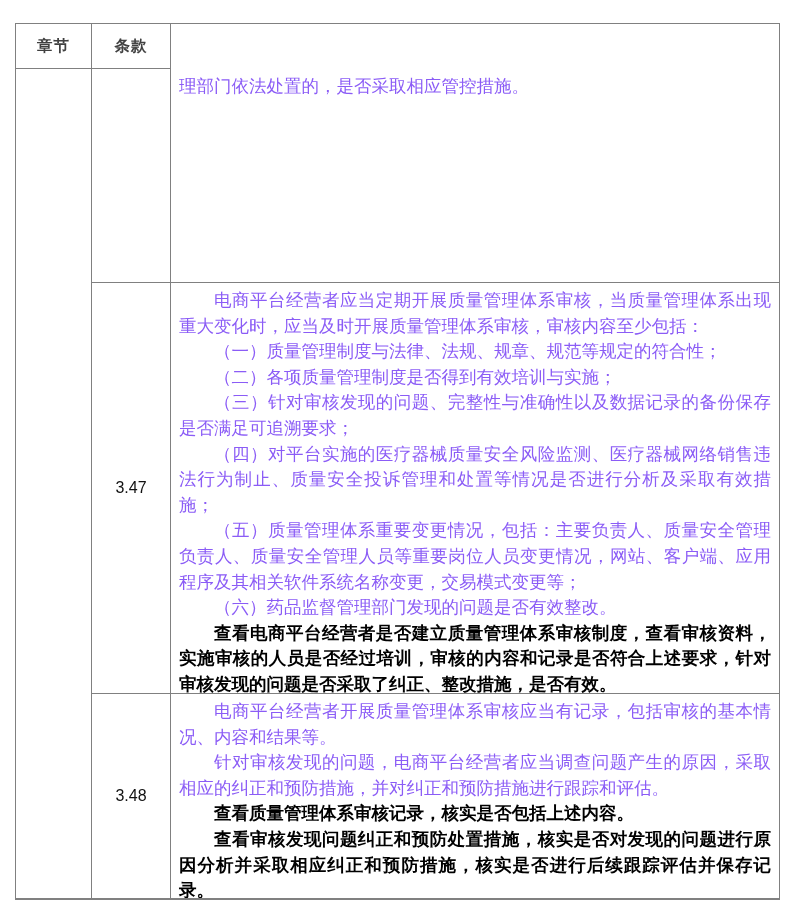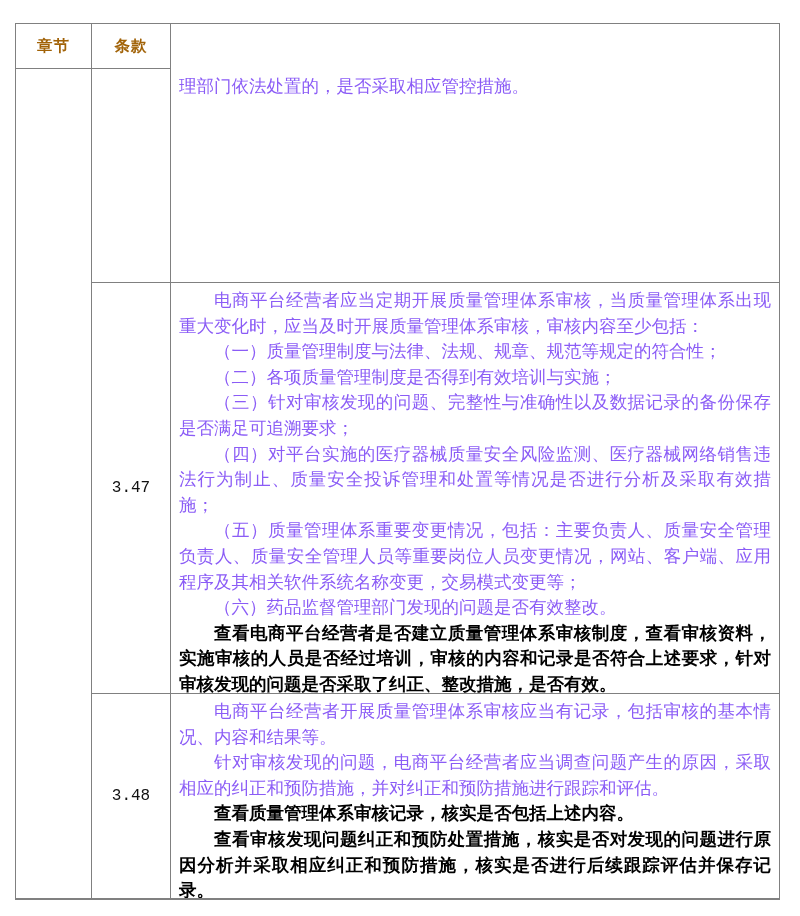--- a/index.html
+++ b/index.html
@@ -26,38 +26,38 @@
     border-bottom-width: 2px;
     background: #ffffff;
     box-sizing: content-box;
   }
   .th {
     display: flex;
     align-items: center;
     justify-content: center;
     font-weight: bold;
     font-size: 15.5px;
-    color: #a16207;
+    color: #404040;
     border-bottom: 1px solid #808080;
     letter-spacing: 1px;
   }
   .th.c1, .th.c2 { border-right: 1px solid #808080; }
   .chapter-cell {
     grid-column: 1;
     grid-row: 2 / 5;
     border-right: 1px solid #808080;
   }
   .clause-cell {
     grid-column: 2;
     border-right: 1px solid #808080;
     border-bottom: 1px solid #808080;
     display: flex;
     align-items: center;
     justify-content: center;
-    font-family: Liberation Mono, monospace;
+    font-family: Liberation Sans, sans-serif;
     font-size: 16px;
     color: #111111;
   }
   .content-cell {
     grid-column: 3;
     border-bottom: 1px solid #808080;
     padding: 5px 8px 0 8px;
     overflow: hidden;
   }
   .last-row { border-bottom: none; }

